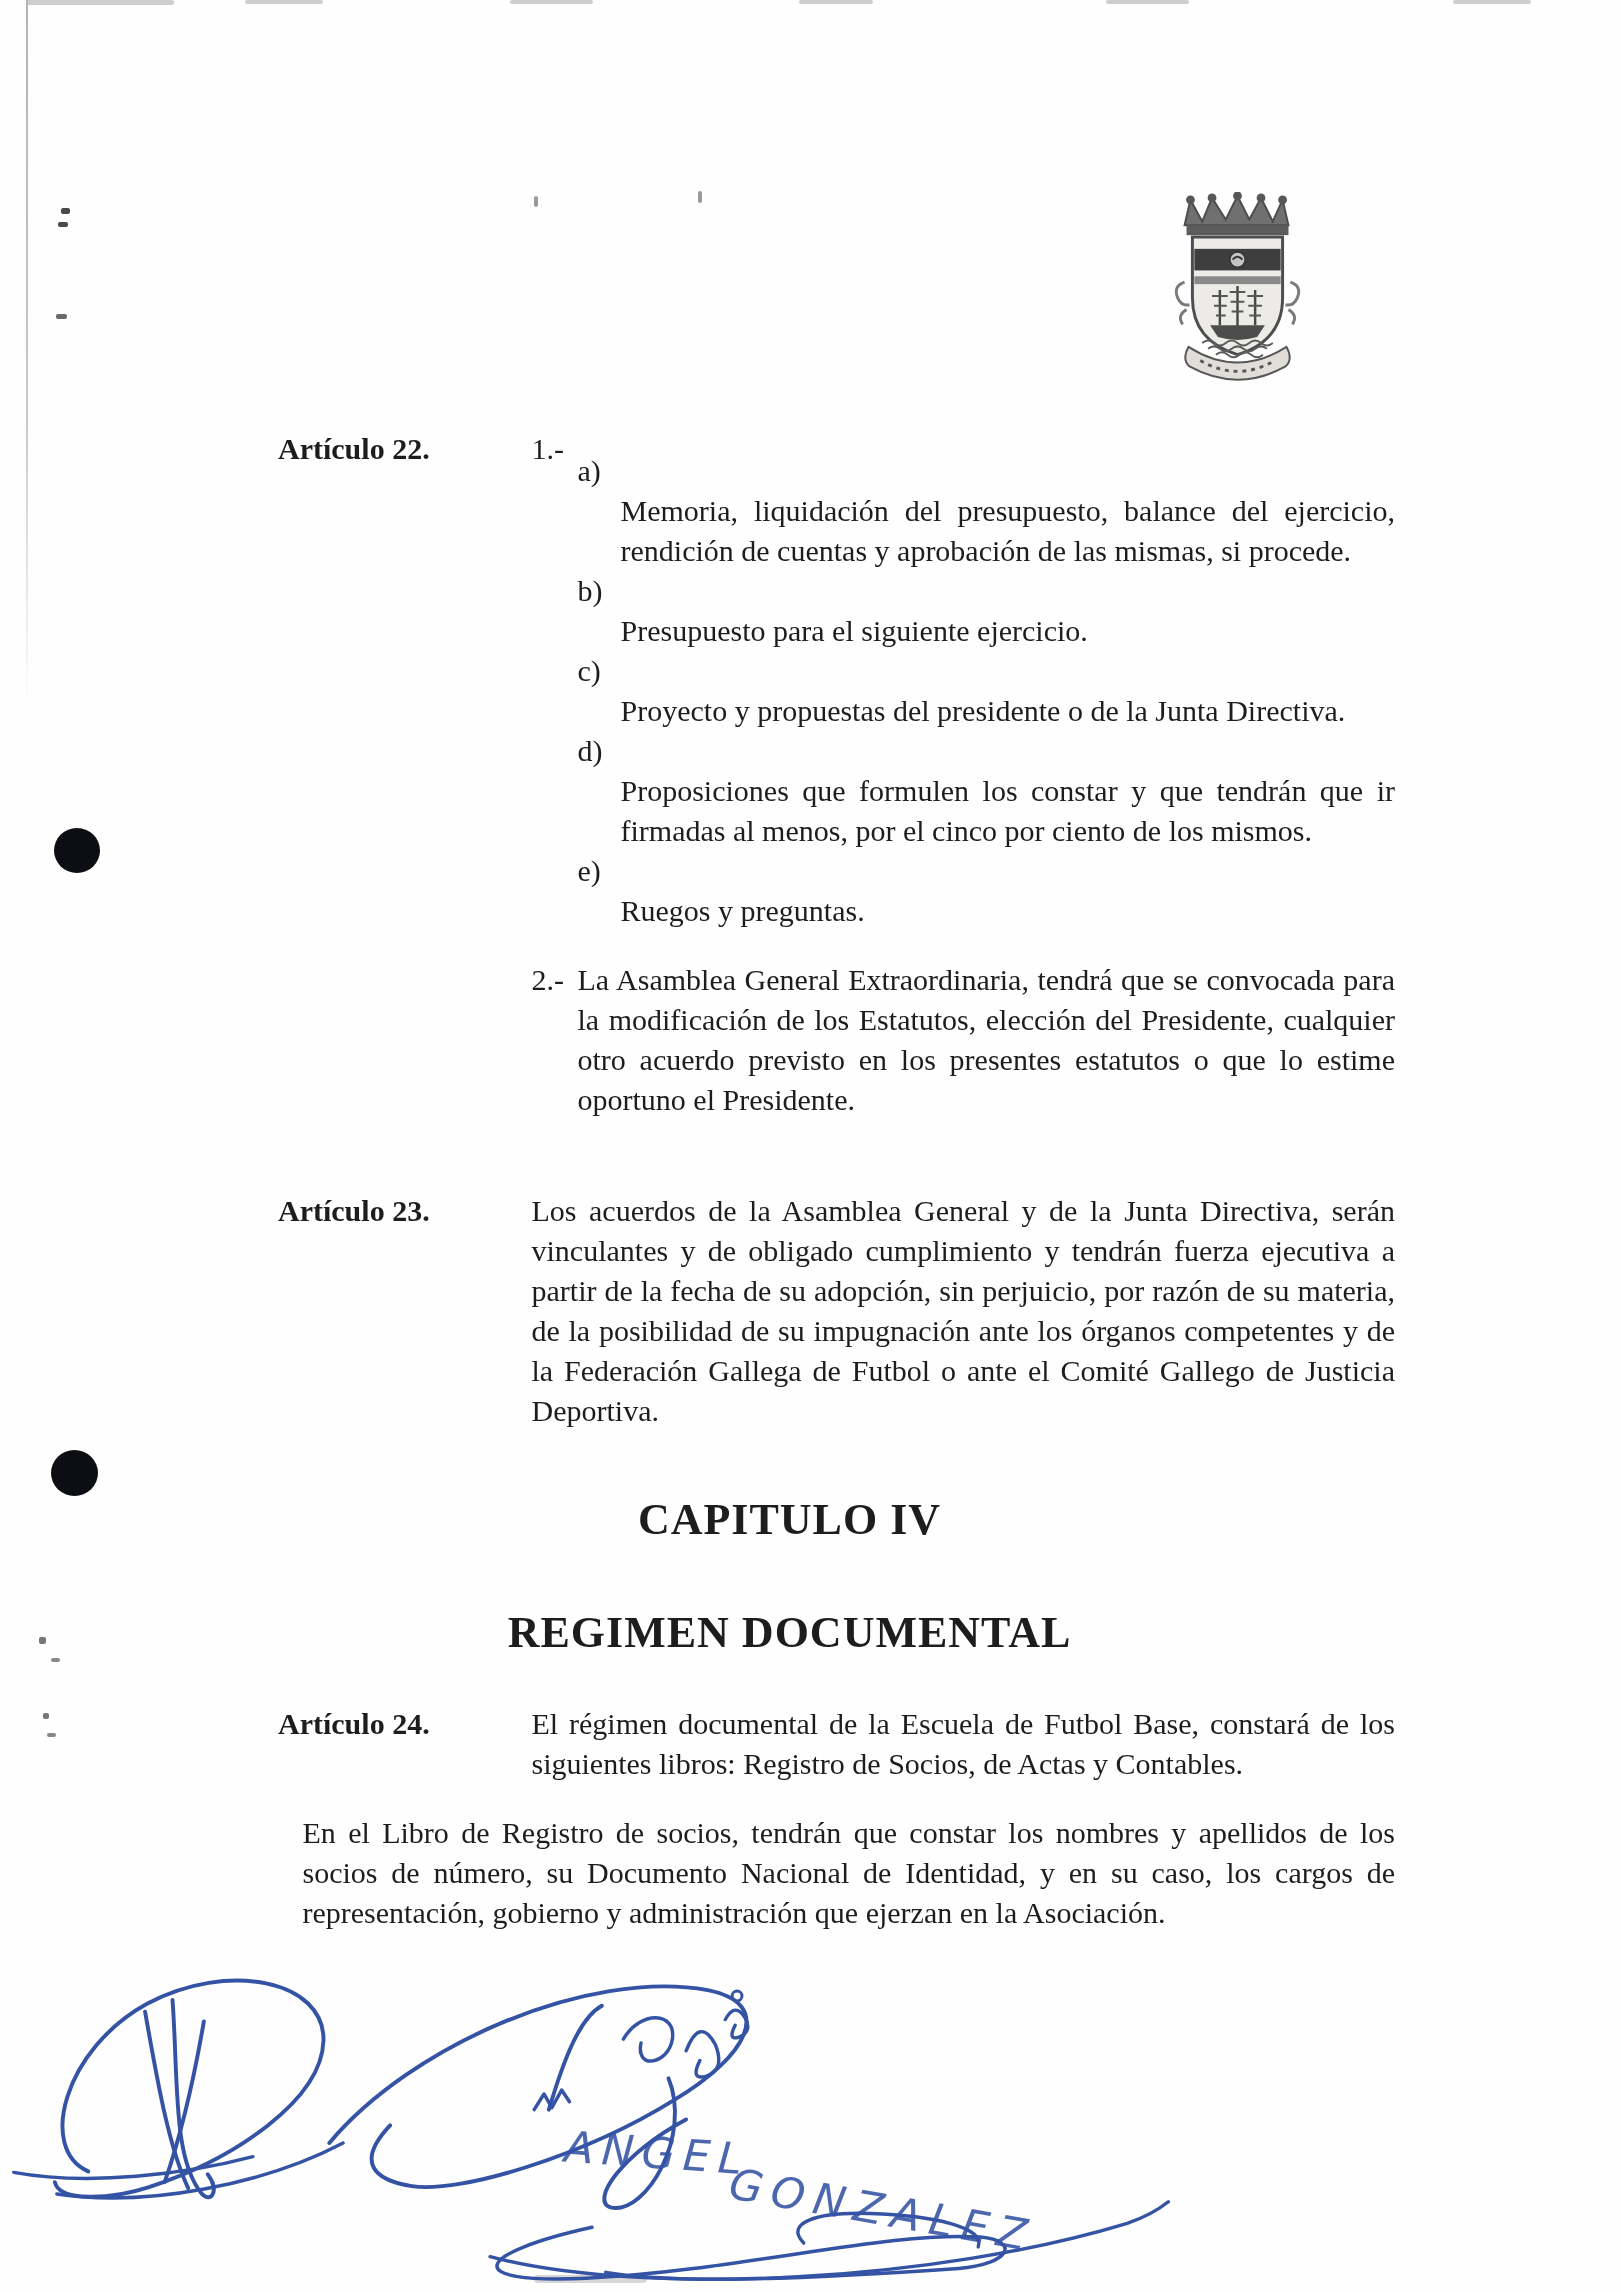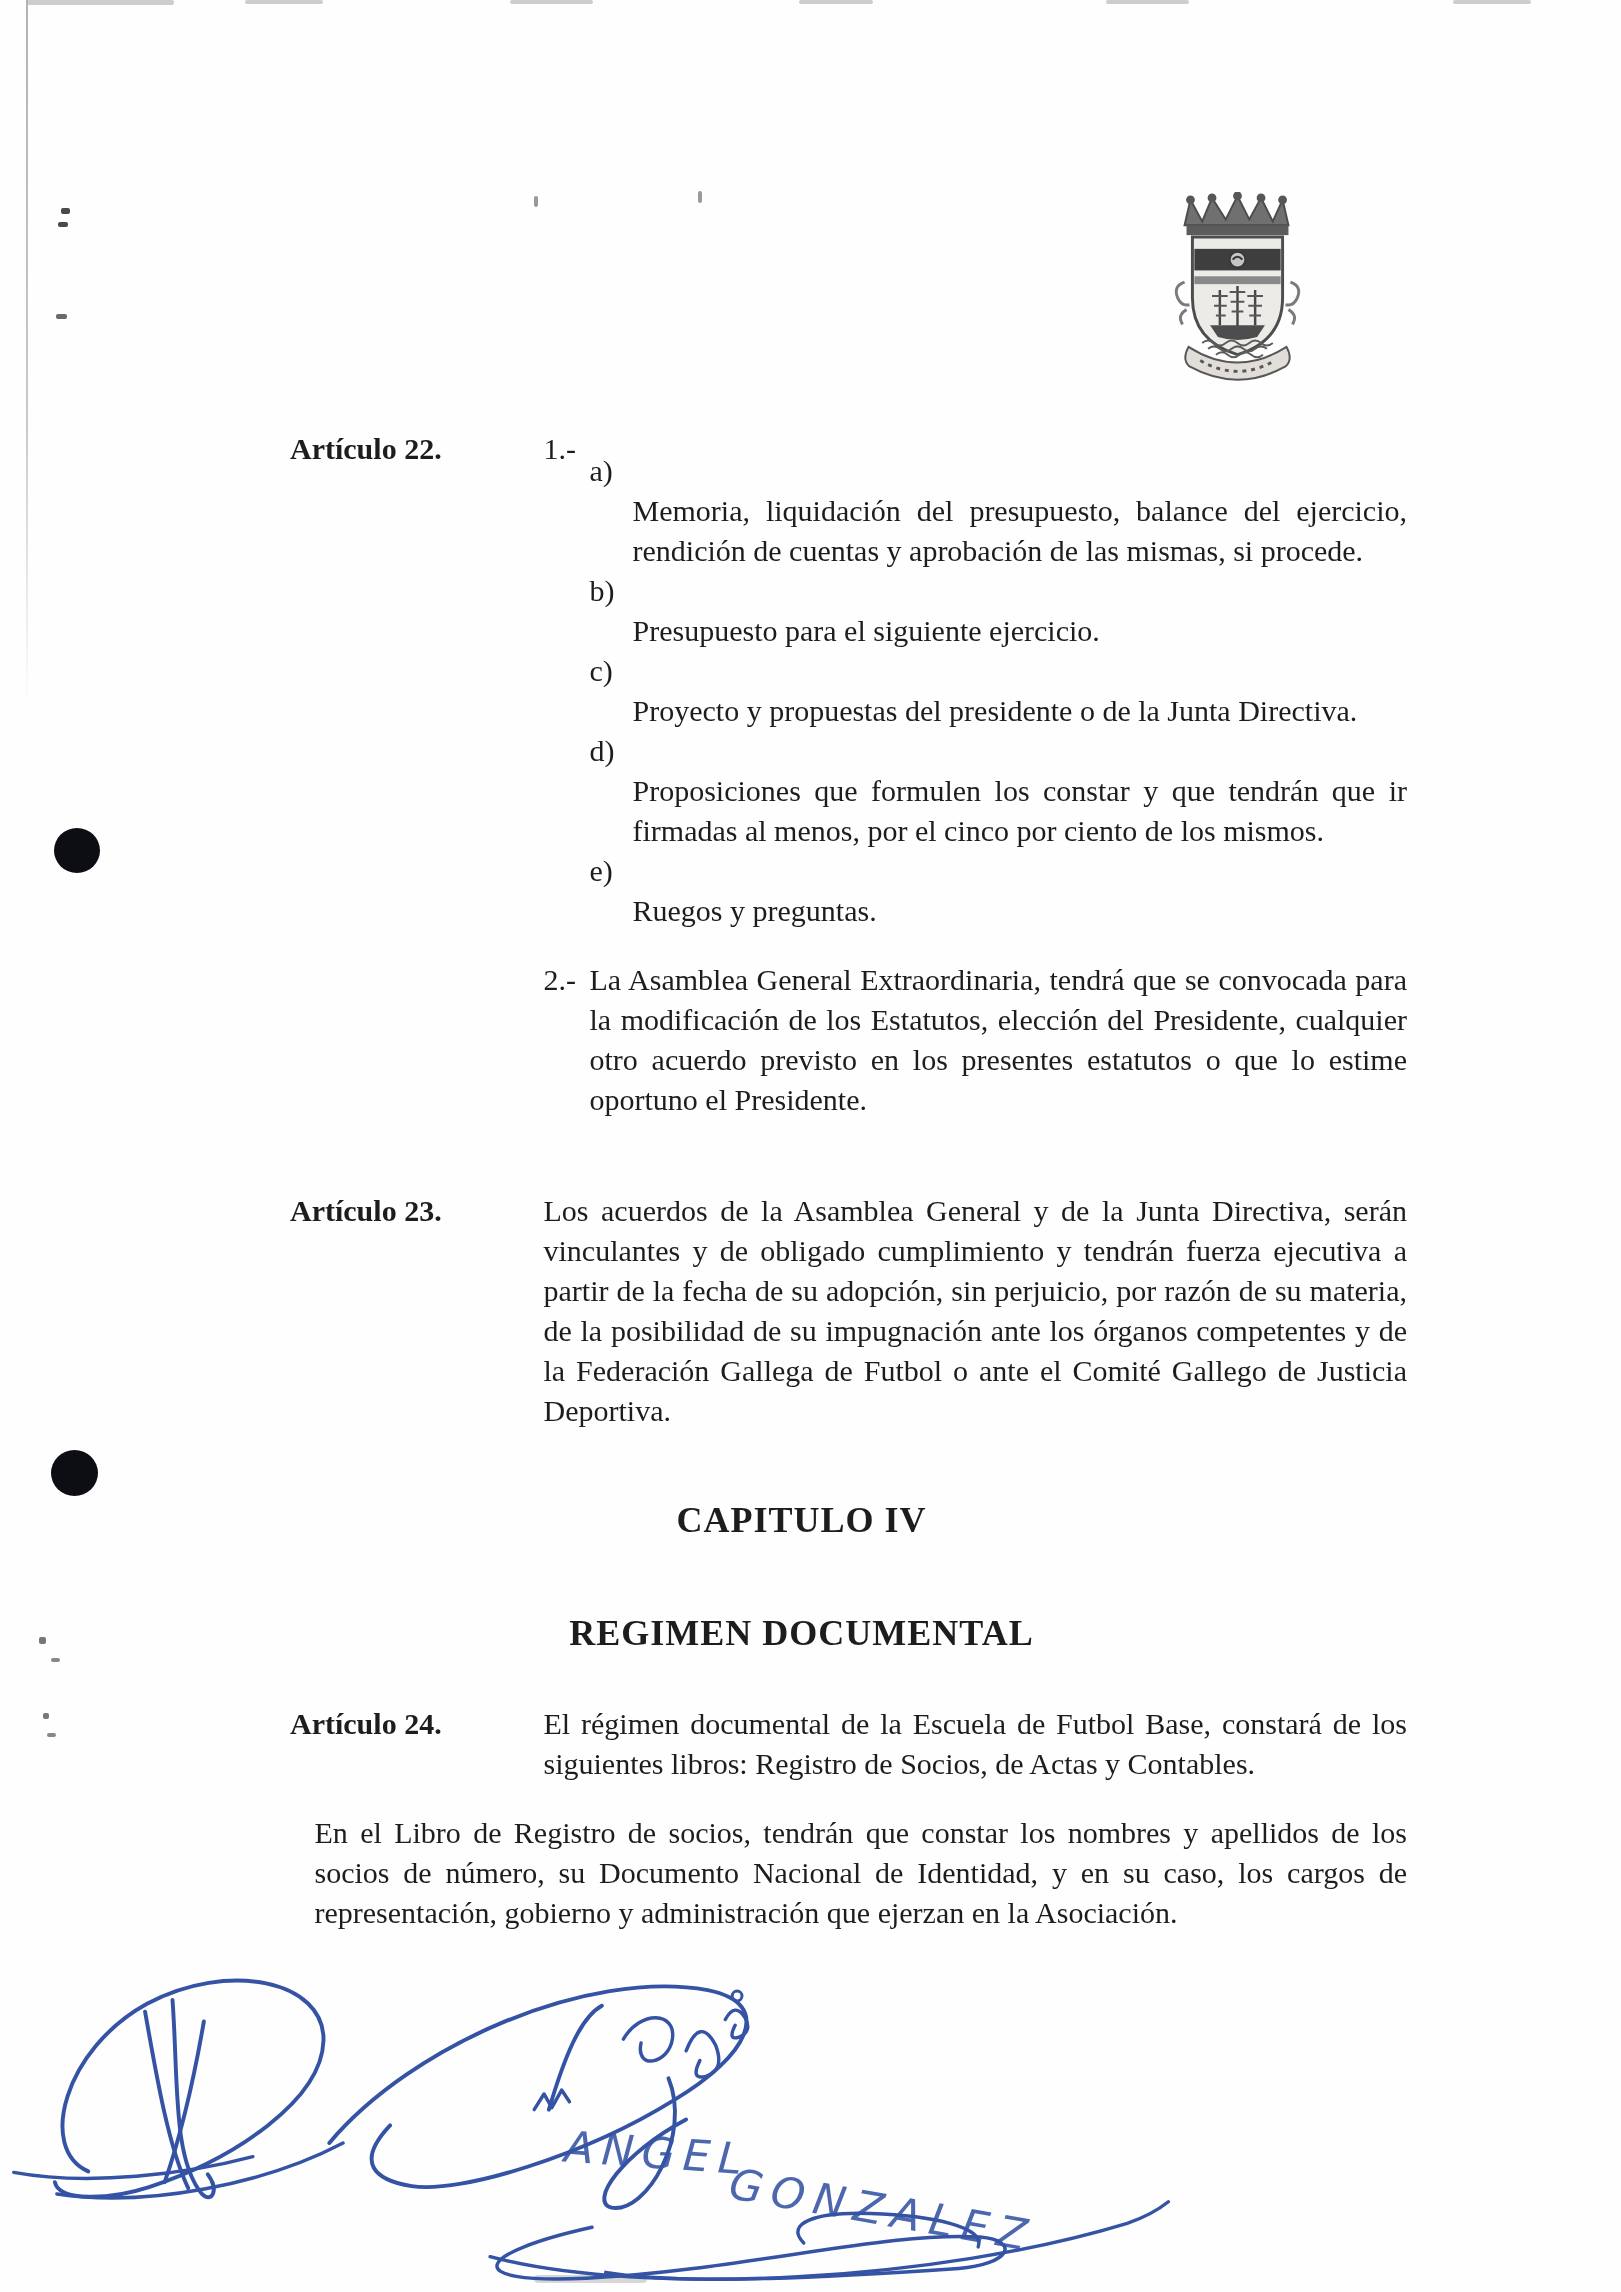--- a/index.html
+++ b/index.html
@@ -24,42 +24,42 @@
   .punch-2 { left:51px; top:1450px; width:47px; height:46px; }
   .ink-speck { position:absolute; background:#4a4a4a; border-radius:2px; }
   .bottom-smudge { position:absolute; left:534px; top:2275px; width:113px; height:7.8px;
                    background:#d7d7d7; border-radius:3.9px; }
 
   
   .crest { position:absolute; left:1155px; top:192px; width:165px; height:198px; filter:blur(0.4px) contrast(0.95); }
 
   
   .content {
-    position:absolute; left:290px; top:429px; width:1117px;
+    position:absolute; left:278px; top:429px; width:1117px;
     font-size:30px; line-height:40px;
   }
   .article { display:flex; }
   .article .label { width:229px; flex-shrink:0; font-weight:bold; }
   .article .body  { flex:1; padding-left:24.5px; text-align:justify; }
 
   .num-item { display:flex; }
   .num-item .num { width:46px; flex-shrink:0; }
   .num-item .nbody { flex:1; }
   .num-item .ntext { text-align:justify; }
   .num-item + .num-item { margin-top:29px; }
 
   .sub-list { margin-top:21.6px; }
   .sub-item { display:flex; }
   .sub-item .letter { width:43px; flex-shrink:0; }
   .sub-item .stext { flex:1; text-align:justify;margin-top:40px; }
 
   .art-23 { margin-top:71px; }
   .heading-chapter, .heading-section {
     margin:0 94px 0 0; text-align:center;
-    font-size:36px; font-weight:bold; letter-spacing:1px;
+    font-size:44px; font-weight:bold; letter-spacing:1px;
   }
   .heading-chapter { margin-top:69px; }
   .heading-section { margin-top:73px; }
   .art-24 { margin-top:51px; }
   .art-25 { margin-top:29px; }
 
   
   .signature-svg { position:absolute; left:0; top:1941px; width:1235px; height:352px; }
   .ink { stroke:#3453a4; fill:none; stroke-linecap:round; stroke-linejoin:round; }
   .sig-text { font-family:"DejaVu Sans",sans-serif; font-style:italic; opacity:.88; }

